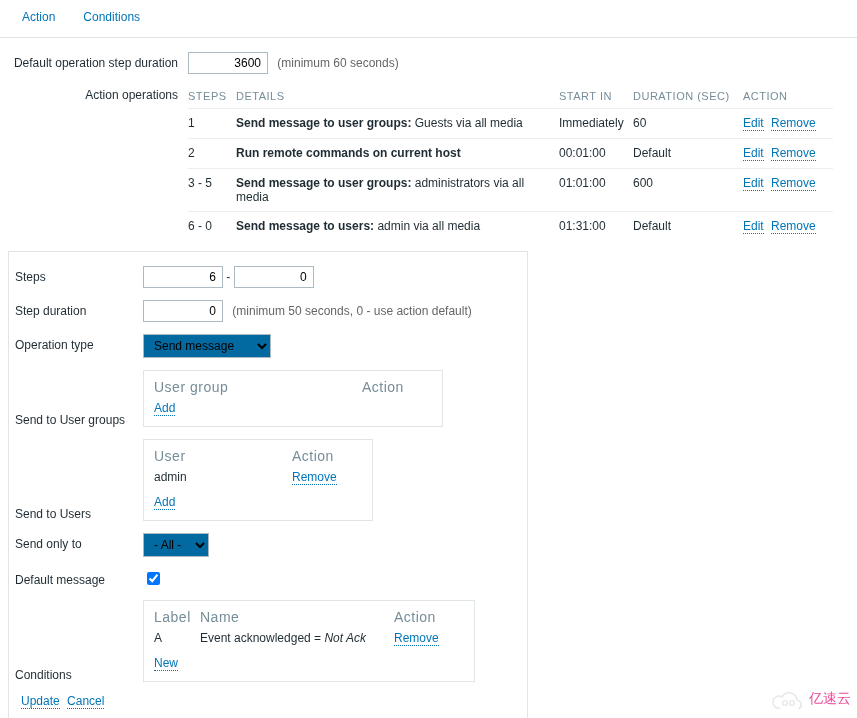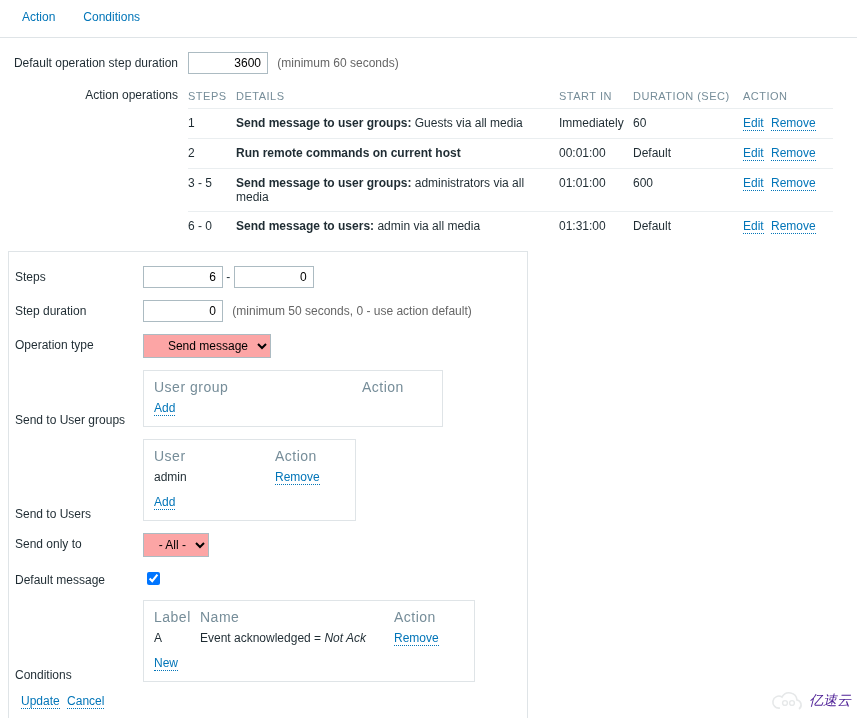--- a/index.html
+++ b/index.html
@@ -89,22 +89,21 @@
   width: 134px;
   padding-left: 6px;
   padding-top: 4px;
   color: #1f2c33;
 }
 .op-row > .op-val { flex: 1; }
 select {
   border: 1px solid #acbbc2;
   padding: 3px 6px;
   font-size: 12px;
-  background: #fca5a5;
-  text-align: right;
+  background: #0369a1;
 }
 .inner-box {
   border: 1px solid #dfe4e7;
   padding: 8px 10px 10px 10px;
   width: 310px;
 }
 .inner-box.wide { width: 300px; }
 .inner-head {
   display: flex;
   color: #768d99;
@@ -115,26 +114,24 @@
 .col-a { flex: 0 0 46px; }
 .col-b { flex: 1; }
 .col-c { flex: 0 0 70px; }
 .cond-row { display: flex; margin-bottom: 6px; }
 .italic { font-style: italic; }
 .action-links { margin-top: 8px; }
 .watermark {
   position: fixed;
   right: 6px;
   bottom: 6px;
-  color: #4c1d95;
+  color: #ec4899;
   font-size: 14px;
   display: flex;
-  align-items: center;
   gap: 4px;
-  font-style: italic;
 }
 .watermark svg { opacity: 0.45; }
 </style>
 </head>
 <body>
 
 <div class="tabs">
   <div class="tab">Action</div>
   <div class="tab">Conditions</div>
 </div>
@@ -235,21 +232,21 @@
                 <div style="flex:0 0 70px">Action</div>
               </div>
               <span class="link">Add</span>
             </div>
           </div>
         </div>
 
         <div class="op-row" style="align-items:flex-end">
           <div class="op-lbl">Send to Users</div>
           <div class="op-val">
-            <div class="inner-box" style="width:213px">
+            <div class="inner-box" style="width:230px">
               <div class="inner-head">
                 <div style="flex:1">User</div>
                 <div style="flex:0 0 70px">Action</div>
               </div>
               <div style="display:flex;margin-bottom:10px">
                 <div style="flex:1">admin</div>
                 <div style="flex:0 0 70px"><span class="link">Remove</span></div>
               </div>
               <span class="link">Add</span>
             </div>

